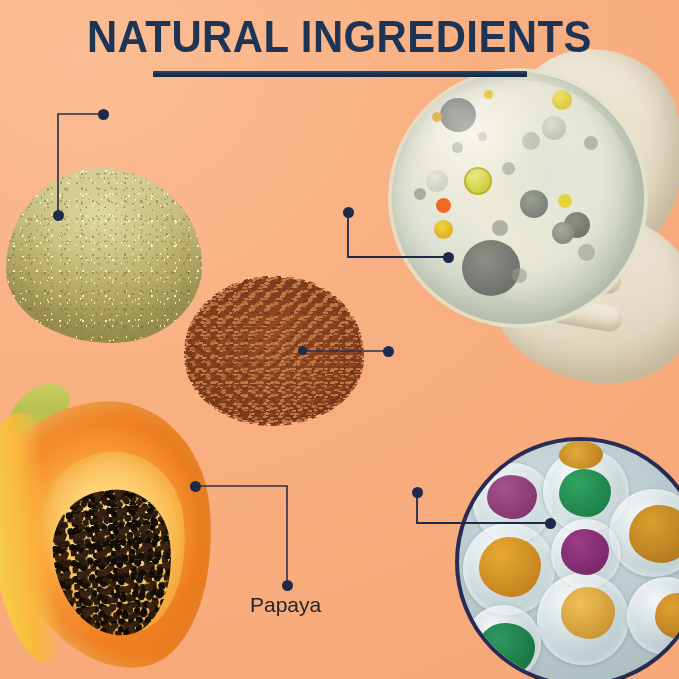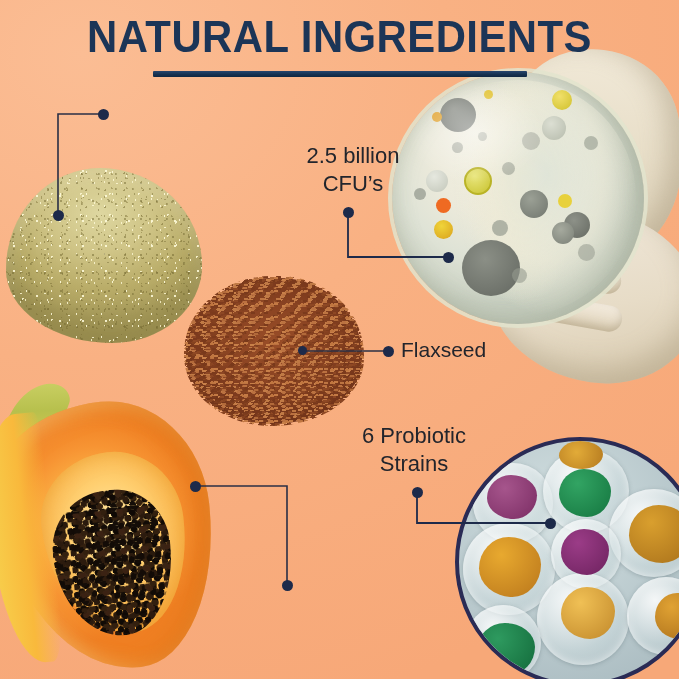--- a/index.html
+++ b/index.html
@@ -329,22 +329,18 @@
   <div class="dot" style="left:343px;top:207px;"></div>
   <div class="dot" style="left:443px;top:252px;"></div>
   <div class="dot" style="left:383px;top:346px;"></div>
   <div class="dot" style="left:298px;top:346px;width:9px;height:9px;"></div>
   <div class="dot" style="left:412px;top:487px;"></div>
   <div class="dot" style="left:545px;top:518px;"></div>
   <div class="dot" style="left:282px;top:580px;"></div>
   <div class="dot" style="left:190px;top:481px;"></div>
 
 
-  <div class="label lg" style="left:297px;top:142px;text-align:center;width:112px;">2.5 billion
-CFU’s</div>
-
-  <div class="label" style="left:401px;top:337px;">Flaxseed</div>
-
-  <div class="label lg" style="left:351px;top:422px;text-align:center;width:126px;">6 Probiotic
-Strains</div>
-
+
+
+
+  <div class="label" style="left:250px;top:592px;">Papaya</div>
 
 </div>
 
 </body></html>

